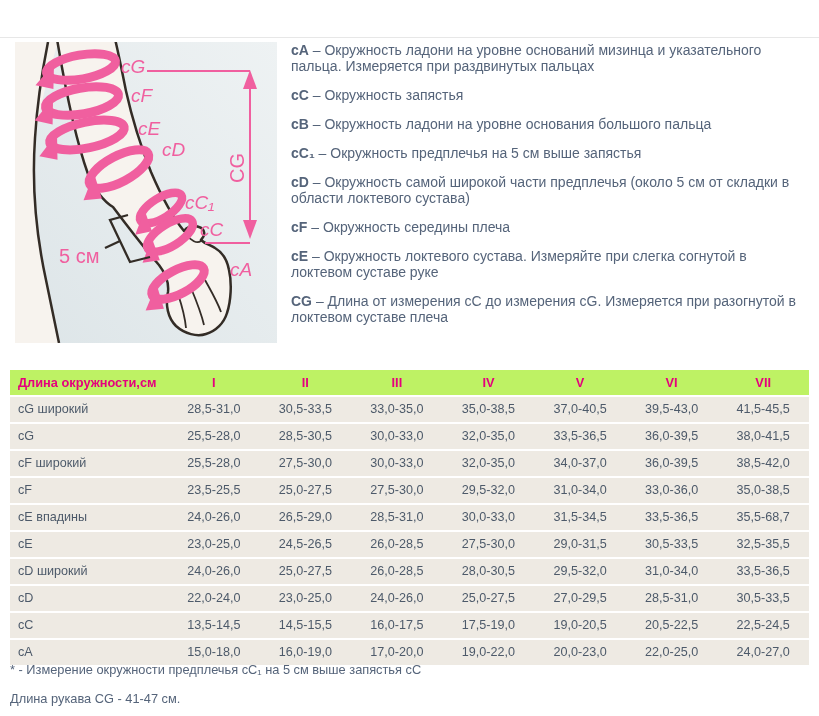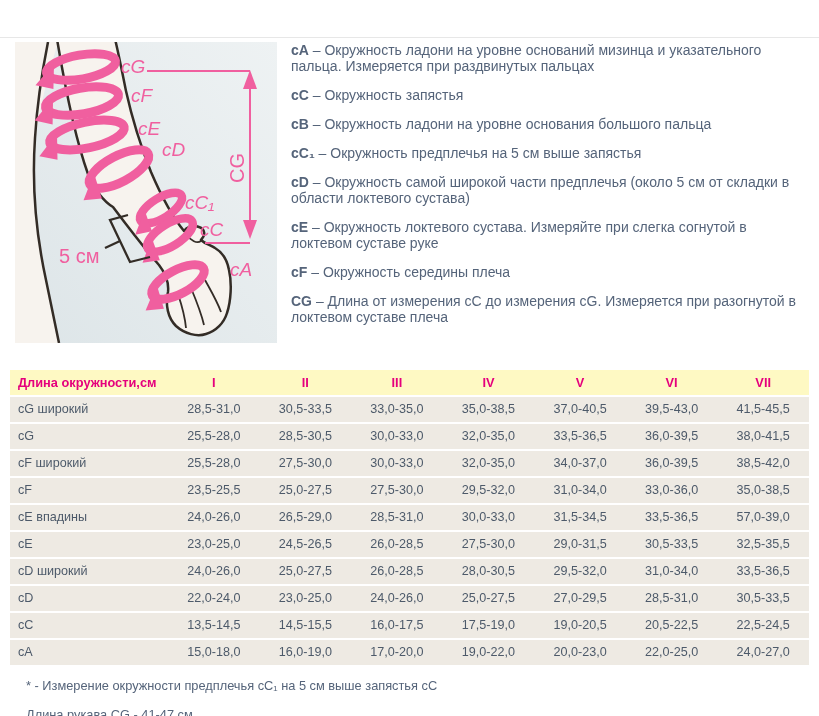--- a/index.html
+++ b/index.html
@@ -32,28 +32,28 @@
     font-size:12.6px;color:#4d5a6a;
     table-layout:fixed;
   }
   .size-table th,.size-table td{
     text-align:center;vertical-align:middle;
     padding:3px 2px 4px 2px;
     border-bottom:2px solid #fff;
     height:18px;
   }
   .size-table th{
-    background:#fef9c3;color:#e5007d;font-weight:bold;font-size:12.8px;
+    background:#bef264;color:#e5007d;font-weight:bold;font-size:12.8px;
   }
   .size-table td{background:#eeeae3;}
   .size-table .label-col{
     width:148px;text-align:left;padding-left:8px;
   }
   .footnote{
-    position:absolute;left:10px;margin:16px;
+    position:absolute;left:10px;margin:0;
     font-size:12.8px;color:#55647a;
   }
   .footnote-1{top:662px;}
   .footnote-2{top:691px;}
   .loop-label{font-style:italic;font-size:19px;fill:#f05f9f;}
   .dim-label{font-size:20px;fill:#f05f9f;}
 </style>
 </head>
 <body>
 
@@ -154,22 +154,22 @@
       </g>
       <text class="dim-label" x="44" y="221">5 см</text>
     </svg>
 
     <div class="descriptions">
         <p class="desc"><b>cA</b><span> – Окружность ладони на уровне оснований мизинца и указательного пальца. Измеряется при раздвинутых пальцах</span></p>
         <p class="desc"><b>cC</b><span> – Окружность запястья</span></p>
         <p class="desc"><b>cB</b><span> – Окружность ладони на уровне основания большого пальца</span></p>
         <p class="desc"><b>cC₁</b><span> – Окружность предплечья на 5 см выше запястья</span></p>
         <p class="desc"><b>cD</b><span> – Окружность самой широкой части предплечья (около 5 см от складки в области локтевого сустава)</span></p>
+        <p class="desc"><b>cF</b><span> – Окружность середины плеча</span></p>
         <p class="desc"><b>cE</b><span> – Окружность локтевого сустава. Измеряйте при слегка согнутой в локтевом суставе руке</span></p>
-        <p class="desc"><b>cF</b><span> – Окружность середины плеча</span></p>
         <p class="desc"><b>CG</b><span> – Длина от измерения cC до измерения cG. Измеряется при разогнутой в локтевом суставе плеча</span></p>
       </div>
   </div>
 
   <table class="size-table">
     <thead>
       <tr>
           <th class="label-col">Длина окружности,см</th>
           <th>I</th>
           <th>II</th>
@@ -222,21 +222,21 @@
           <td>35,0-38,5</td>
         </tr>
         <tr>
           <td class="label-col">cE впадины</td>
           <td>24,0-26,0</td>
           <td>26,5-29,0</td>
           <td>28,5-31,0</td>
           <td>30,0-33,0</td>
           <td>31,5-34,5</td>
           <td>33,5-36,5</td>
-          <td>57,0-39,0</td>
+          <td>35,5-68,7</td>
         </tr>
         <tr>
           <td class="label-col">cE</td>
           <td>23,0-25,0</td>
           <td>24,5-26,5</td>
           <td>26,0-28,5</td>
           <td>27,5-30,0</td>
           <td>29,0-31,5</td>
           <td>30,5-33,5</td>
           <td>32,5-35,5</td>

